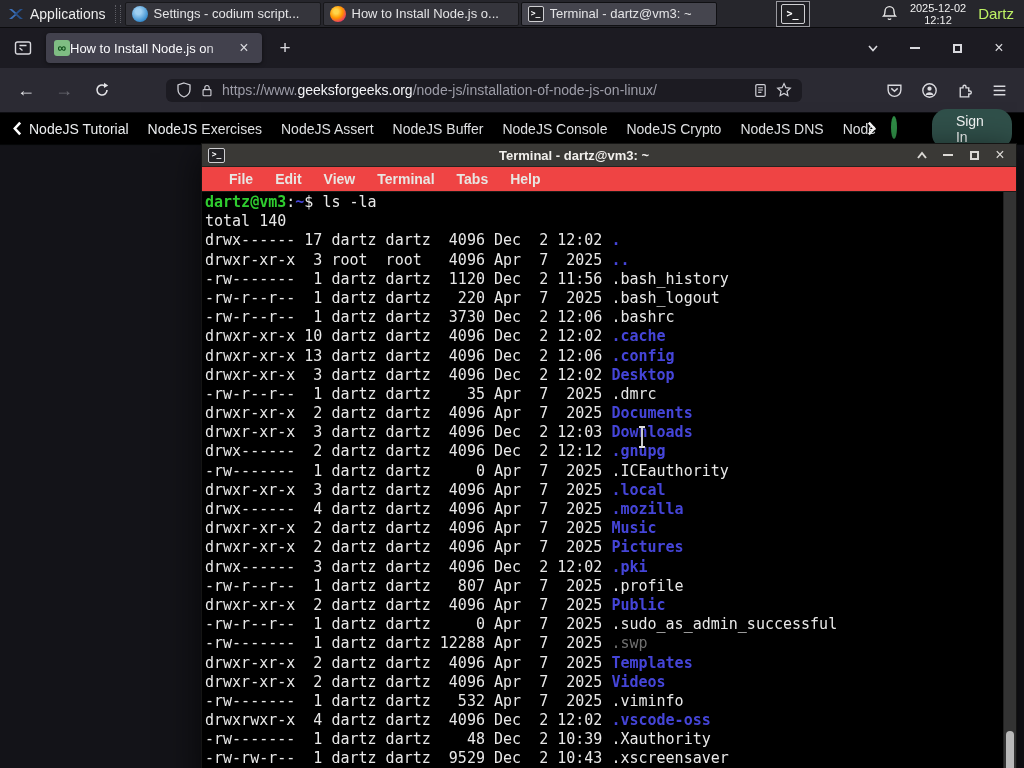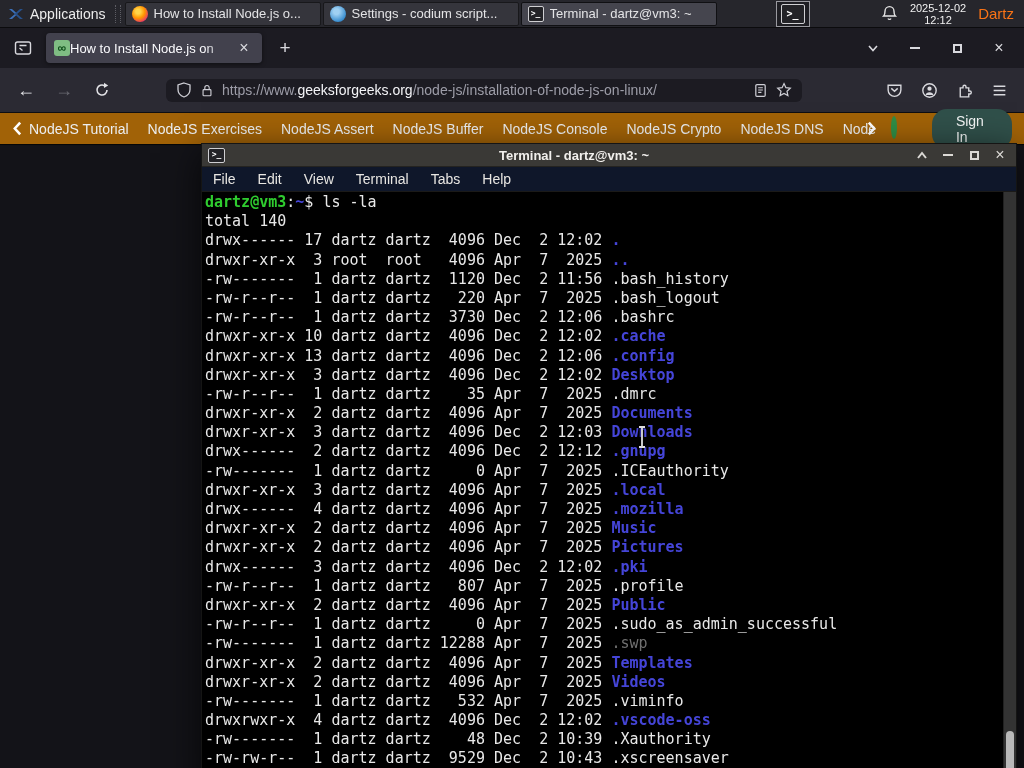--- a/index.html
+++ b/index.html
@@ -33,21 +33,21 @@
     border-radius:2px; background:#232327; border:1px solid #cfcfd2;
     display:flex; align-items:center; justify-content:center;
     color:#fff; font-family:"DejaVu Sans Mono", monospace;
   }
   .ticon.terminal::after, .launcher-glyph::after, .term-titlebar-icon::after { content:">_"; font-size:8px; line-height:1; font-weight:bold; }
   .launcher { margin-left:58px; width:34px; height:26px; display:flex; align-items:center; justify-content:center;
     border:1px solid #9a9aa0; background:#1e1e23; }
   .launcher-glyph { width:24px; height:20px; } .launcher-glyph::after { font-size:10px; }
   .tray { margin-left:auto; display:flex; align-items:center; gap:12px; padding-right:10px; }
   .clock { display:flex; flex-direction:column; align-items:center; color:#f1f1f1; font-size:11px; line-height:12px; }
-  .panel-user { color:#f97316; font-size:15px; }
+  .panel-user { color:#bef264; font-size:15px; }
   
   .browser { position:absolute; top:28px; left:0; right:0; bottom:0; background:#111216; }
   .tabstrip { height:40px; background:#1c1b22; display:flex; align-items:center; padding:0 8px; gap:8px; }
   .icon-btn { display:flex; align-items:center; justify-content:center; border-radius:4px; color:#d9d9de; }
   .ffview { width:30px; height:28px; }
   .tab {
     width:216px; height:30px; background:#42414d; border-radius:4px;
     display:flex; align-items:center; padding:0 8px;
     color:#fbfbfe; font-size:13px; box-shadow:0 1px 4px rgba(0,0,0,.5);
   }
@@ -68,39 +68,39 @@
   .navbtn.disabled { color:#686870; }
   .urlbar {
     margin-left:42px; width:636px; height:23px; background:#1c1b22; border-radius:6px;
     display:flex; align-items:center; padding:0 10px; gap:8px; color:#b9b9c2;
   }
   .url-text { flex:1; font-size:14px; white-space:nowrap; overflow:hidden; }
   .url-dim { color:#9d9da8; } .url-domain { color:#f4f4f7; }
   .toolbar-right { margin-left:auto; display:flex; align-items:center; gap:5px; }
   .toolbar-right .icon-btn { width:30px; height:30px; }
   
-  .site-nav { height:32px; background:#a16207; display:flex; align-items:center; padding:0 12px; border-bottom:1px solid #050607; }
+  .site-nav { height:32px; background:#000000; display:flex; align-items:center; padding:0 12px; border-bottom:1px solid #050607; }
   .nav-items { display:flex; align-items:center; gap:19px; margin-left:6px; }
   .nav-item { color:#eceef0; font-size:14px; white-space:nowrap; }
   .nav-chev { display:flex; align-items:center; color:#fff; }
   .gfg-search { width:20px; height:20px; margin-left:14px; position:relative; }
   .gfg-search .ring { width:15px; height:15px; border:3px solid #2f8d46; border-radius:50%; }
   .signin-btn { margin-left:26px; background:#30504a; color:#f2f4f4; font-size:14px; border-radius:15px; padding:4px 24px; }
   .page-content { position:absolute; top:118px; left:0; right:0; bottom:0; background:#131318; }
   
   .terminal-window {
     position:absolute; left:201px; top:143px; width:816px; height:640px; z-index:40;
     background:#000; box-shadow:0 10px 34px rgba(0,0,0,.7); border:1px solid #151514;
   }
   .term-titlebar { height:23px; background:#3a3936; display:flex; align-items:center; padding:0 6px; position:relative; border-bottom:1px solid #242320; }
   .term-titlebar-icon { width:17px; height:15px; } .term-titlebar-icon::after { font-size:8px; }
   .term-title { position:absolute; left:40px; right:110px; text-align:center; font-size:13px; font-weight:bold; color:#f2f0ed; white-space:nowrap; }
   .term-controls { margin-left:auto; display:flex; align-items:center; gap:10px; z-index:1; color:#dbd9d5; padding-right:2px; }
   .term-ctrl { width:16px; height:16px; display:flex; align-items:center; justify-content:center; }
-  .term-menubar { height:25px; background:#0f172a; display:flex; align-items:center; padding-left:0; border-bottom:1px solid #1b1a18; }
+  .term-menubar { height:25px; background:#ef4444; display:flex; align-items:center; padding-left:16px; border-bottom:1px solid #1b1a18;font-weight:bold; }
   .menu-item { padding:0 11px; font-size:14px; color:#e8e6e2; height:100%; display:flex; align-items:center; }
   .term-body { position:absolute; top:48px; left:0; right:0; bottom:0; background:#000; overflow:hidden; }
   #term-output { margin:0; padding:1px 0 8px 3px; font-family:"DejaVu Sans Mono", monospace; font-size:15px; line-height:19.2px; color:var(--term-text,#e8e8e8); }
   .tline { height:19.2px; white-space:pre; }
   .green { color:var(--prompt-green,#2fcc2f); font-weight:bold; }
   .dir   { color:var(--dir-color,#4545d8); font-weight:bold; }
   .dimf  { color:var(--dim-color,#707070); }
   .term-scrollbar { position:absolute; top:0; right:0; bottom:0; width:13px; background:#333; border-left:1px solid #212121; }
   .scroll-thumb { position:absolute; left:2px; right:2px; bottom:5px; height:46px; background:#b9b9b9; border-radius:5px; }
   .ibeam { position:absolute; left:433px; top:233px; filter:drop-shadow(0 0 1px #000); }
@@ -115,26 +115,26 @@
     <div class="apps-button">
       <svg width="16" height="16" viewBox="0 0 16 16">
         <path d="M1 3 L7 8 L1 13 L4 13 L9.5 8 L4 3 Z" fill="#3c70b8"></path>
         <path d="M15 3 L9 8 L15 13 L12 13 L6.5 8 L12 3 Z" fill="#27518c"></path>
       </svg>
       <span>Applications</span>
     </div>
     <div class="panel-handle"></div>
     <div class="tasklist" id="tasklist">
         <div class="task">
+          <span class="ticon codium"></span>
+          <span class="task-label">Settings - codium script...</span>
+        </div>
+        <div class="task">
           <span class="ticon firefox"></span>
           <span class="task-label">How to Install Node.js o...</span>
-        </div>
-        <div class="task">
-          <span class="ticon codium"></span>
-          <span class="task-label">Settings - codium script...</span>
         </div>
         <div class="task active">
           <span class="ticon terminal"></span>
           <span class="task-label">Terminal - dartz@vm3: ~</span>
         </div>
       </div>
     <div class="launcher">
       <span class="launcher-glyph"></span>
     </div>
     <div class="tray">

